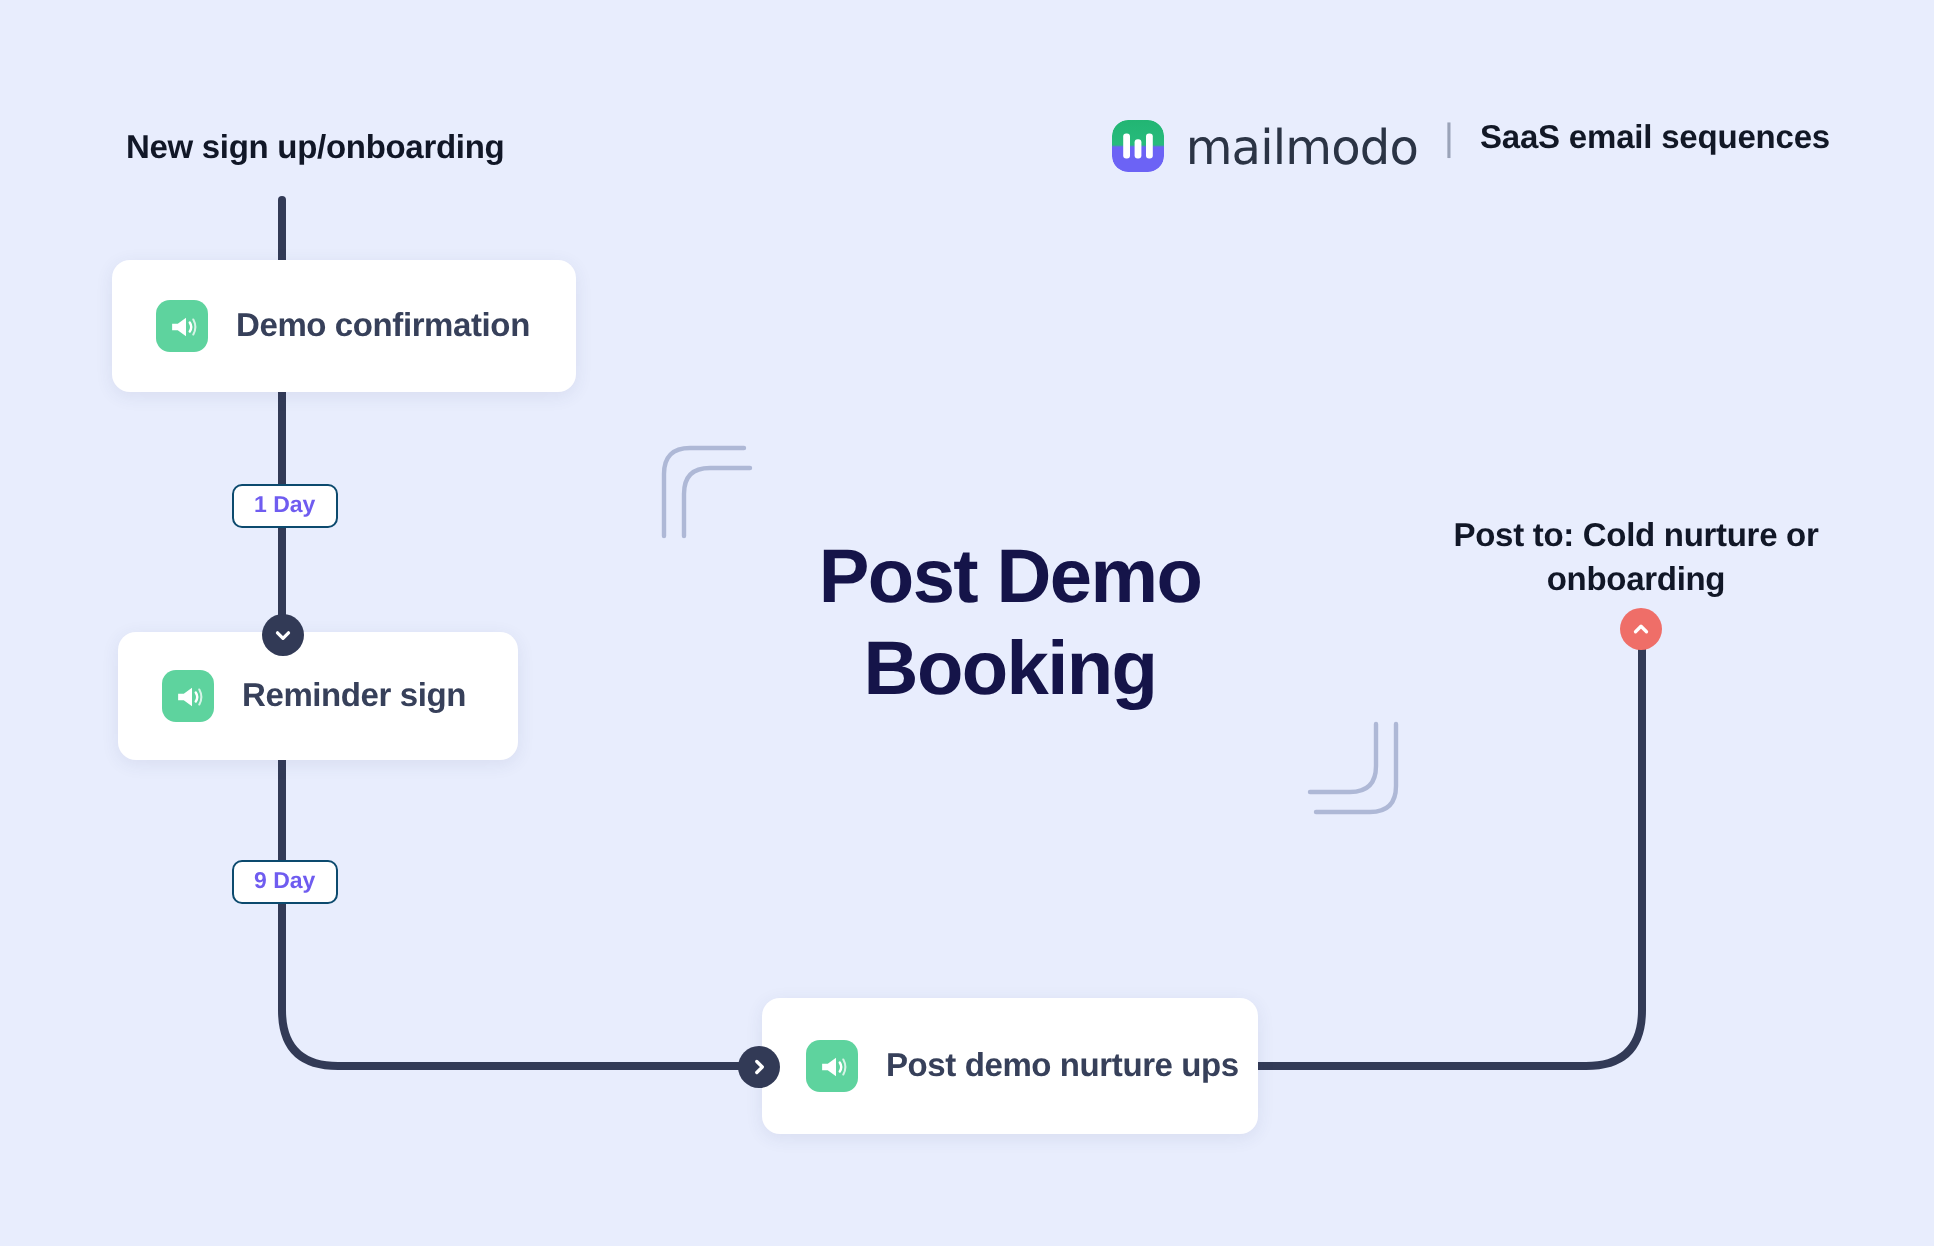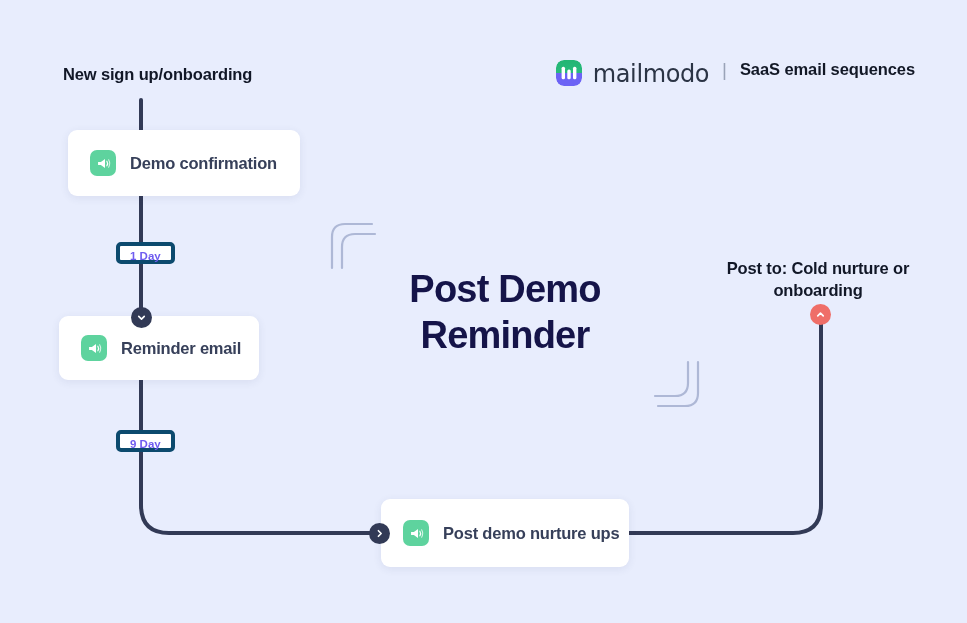--- a/index.html
+++ b/index.html
@@ -107,21 +107,21 @@
     position: absolute;
     background: #ffffff;
     border-radius: 9px;
     box-shadow: 0 2px 9px rgba(60, 72, 110, 0.09);
     display: flex;
     align-items: center;
     gap: 14px;
     padding: 0 22px;
     box-sizing: border-box;
   }
-  #node-demo-confirmation { left: 68px;  top: 130px; width: 232px; height: 66px; }
+  #node-demo-confirmation { left: 56px;  top: 130px; width: 232px; height: 66px; }
   #node-reminder-email    { left: 59px;  top: 316px; width: 200px; height: 64px; }
   #node-post-demo         { left: 381px; top: 499px; width: 248px; height: 68px; }
 
   .node-icon {
     width: 26px;
     height: 26px;
     border-radius: 7px;
     background: #5ed39e;
     display: flex;
     align-items: center;
@@ -133,21 +133,21 @@
     font-weight: bold;
     color: #37405a;
     letter-spacing: -0.2px;
     white-space: nowrap;
   }
 
   
   .delay-badge {
     position: absolute;
     background: #ffffff;
-    border: 4px solid #0c4a6e;
+    border: 1px solid #0c4a6e;
     border-radius: 5px;
     color: #6f5cf0;
     font-size: 11.5px;
     font-weight: bold;
     height: 22px;
     line-height: 20px;
     padding: 0 10px;
     box-sizing: border-box;
     text-align: center;
     white-space: nowrap;
@@ -232,42 +232,42 @@
     </svg>
     <span class="brand-word">mailmodo</span>
     <span class="brand-sep">|</span>
     <span class="brand-tag">SaaS email sequences</span>
   </div>
 
   <div class="flow-label" id="label-entry">New sign up/onboarding</div>
 
   <div class="flow-label" id="label-exit">Post to: Cold nurture or onboarding</div>
 
-  <div class="center-title">Post Demo Reminder</div>
+  <div class="center-title">Post Demo Booking</div>
 
   <div class="node-card" id="node-demo-confirmation">
     <span class="node-icon">
       <svg width="15" height="15" viewBox="0 0 16 16" xmlns="http://www.w3.org/2000/svg">
         <path d="M2.2,6.3 L5.2,6.3 L9.6,3.1 L9.6,12.9 L5.2,9.7 L2.2,9.7 Z" fill="#ffffff"></path>
         <path d="M11.6,5.6 Q13.2,8 11.6,10.4" fill="none" stroke="#ffffff" stroke-width="1.3" stroke-linecap="round"></path>
         <path d="M13.5,4 Q15.7,8 13.5,12" fill="none" stroke="#ffffff" stroke-width="1.1" stroke-linecap="round" opacity="0.75"></path>
       </svg>
     </span>
     <span class="node-label">Demo confirmation</span>
   </div>
 
   <div class="node-card" id="node-reminder-email">
     <span class="node-icon">
       <svg width="15" height="15" viewBox="0 0 16 16" xmlns="http://www.w3.org/2000/svg">
         <path d="M2.2,6.3 L5.2,6.3 L9.6,3.1 L9.6,12.9 L5.2,9.7 L2.2,9.7 Z" fill="#ffffff"></path>
         <path d="M11.6,5.6 Q13.2,8 11.6,10.4" fill="none" stroke="#ffffff" stroke-width="1.3" stroke-linecap="round"></path>
         <path d="M13.5,4 Q15.7,8 13.5,12" fill="none" stroke="#ffffff" stroke-width="1.1" stroke-linecap="round" opacity="0.75"></path>
       </svg>
     </span>
-    <span class="node-label">Reminder email</span>
+    <span class="node-label">Reminder sign</span>
   </div>
 
   <div class="node-card" id="node-post-demo">
     <span class="node-icon">
       <svg width="15" height="15" viewBox="0 0 16 16" xmlns="http://www.w3.org/2000/svg">
         <path d="M2.2,6.3 L5.2,6.3 L9.6,3.1 L9.6,12.9 L5.2,9.7 L2.2,9.7 Z" fill="#ffffff"></path>
         <path d="M11.6,5.6 Q13.2,8 11.6,10.4" fill="none" stroke="#ffffff" stroke-width="1.3" stroke-linecap="round"></path>
         <path d="M13.5,4 Q15.7,8 13.5,12" fill="none" stroke="#ffffff" stroke-width="1.1" stroke-linecap="round" opacity="0.75"></path>
       </svg>
     </span>

